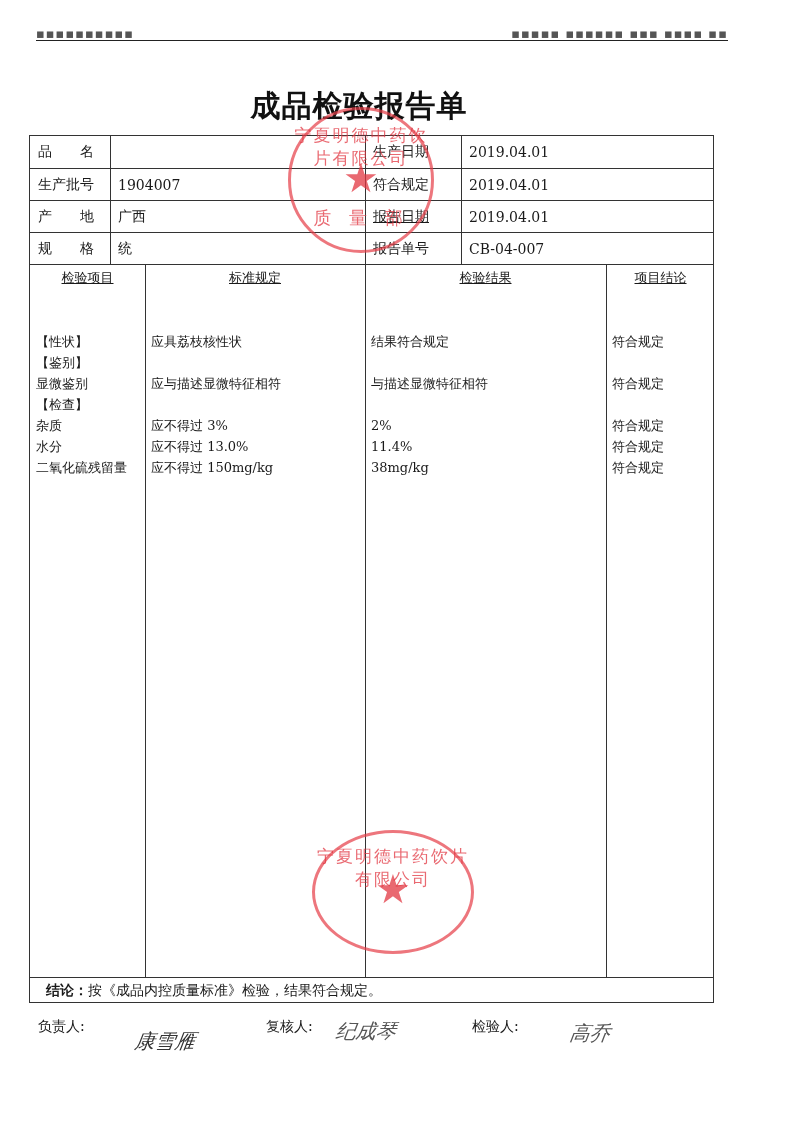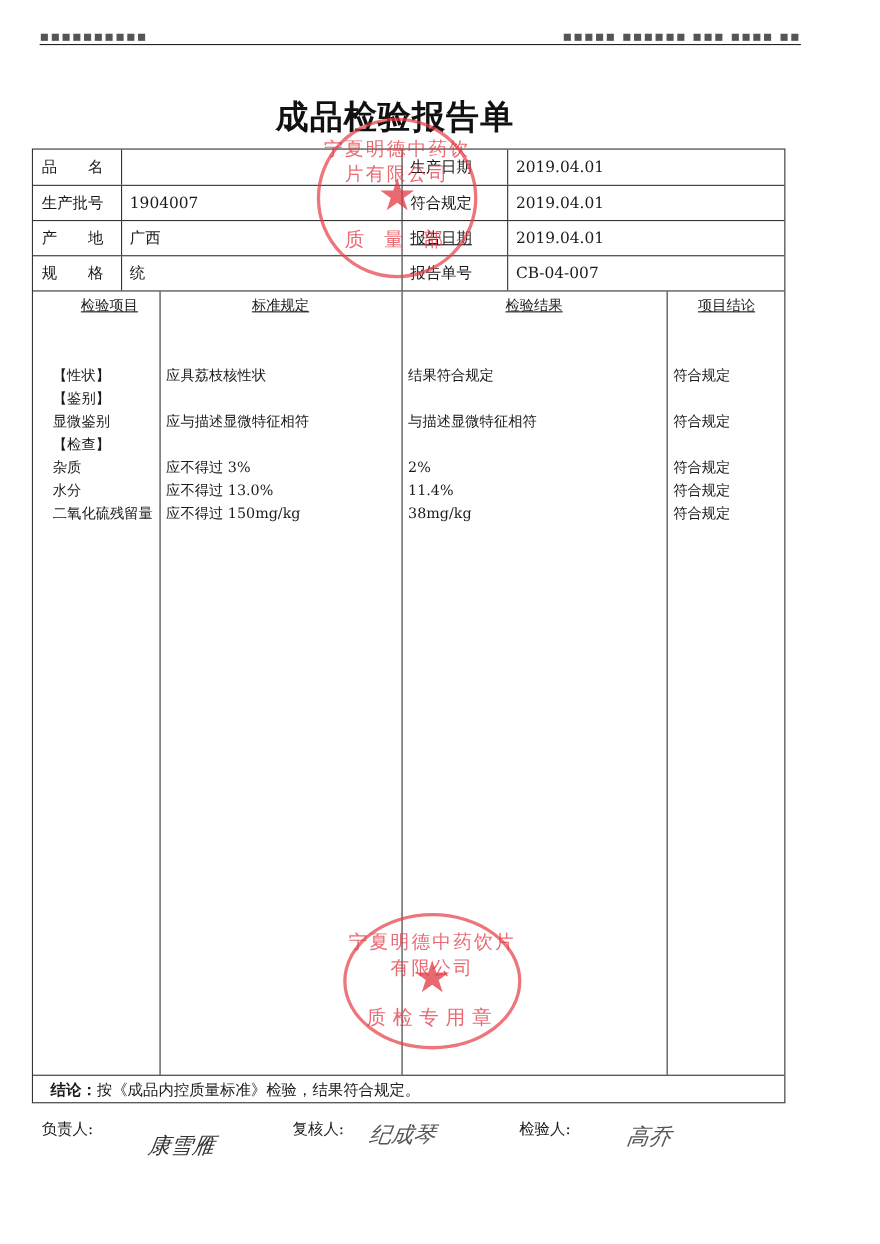--- a/index.html
+++ b/index.html
@@ -78,21 +78,21 @@
     <div class="cell lbl-spread" style="left:0;width:80px;">规　　格</div>
     <div class="vline" style="left:80px;"></div>
     <div class="cell" style="left:80px;width:255px;">统</div>
     <div class="vline" style="left:335px;"></div>
     <div class="cell" style="left:335px;width:96px;">报告单号</div>
     <div class="vline" style="left:431px;"></div>
     <div class="cell" style="left:431px;width:254px;">CB-04-007</div>
   </div>
 
   <div class="sec">
-    <div class="col" style="left:12px;width:115px;">
+    <div class="col" style="left:0;width:115px;">
       <div class="col-head">检验项目</div>
       <div class="col-body">
         <div class="line"></div>
         <div class="line">【性状】</div>
         <div class="line">【鉴别】</div>
         <div class="line">显微鉴别</div>
         <div class="line">【检查】</div>
         <div class="line">杂质</div>
         <div class="line">水分</div>
         <div class="line">二氧化硫残留量</div>
@@ -156,14 +156,13 @@
 <div class="sig-hand" style="left:570px;top:1020px;color:#555;">高乔</div>
 
 <div class="stamp stamp-round">
   <div class="arc" style="top:14px;">宁夏明德中药饮片有限公司</div>
   <div class="star" style="top:48px;">★</div>
   <div class="bottom" style="top:96px;">质 量 部</div>
 </div>
 <div class="stamp stamp-oval">
   <div class="arc" style="top:12px;">宁夏明德中药饮片有限公司</div>
   <div class="star" style="top:36px;">★</div>
-  <div class="bottom" style="top:80px;">质检专用章</div>
 </div>
 
 </body></html>

